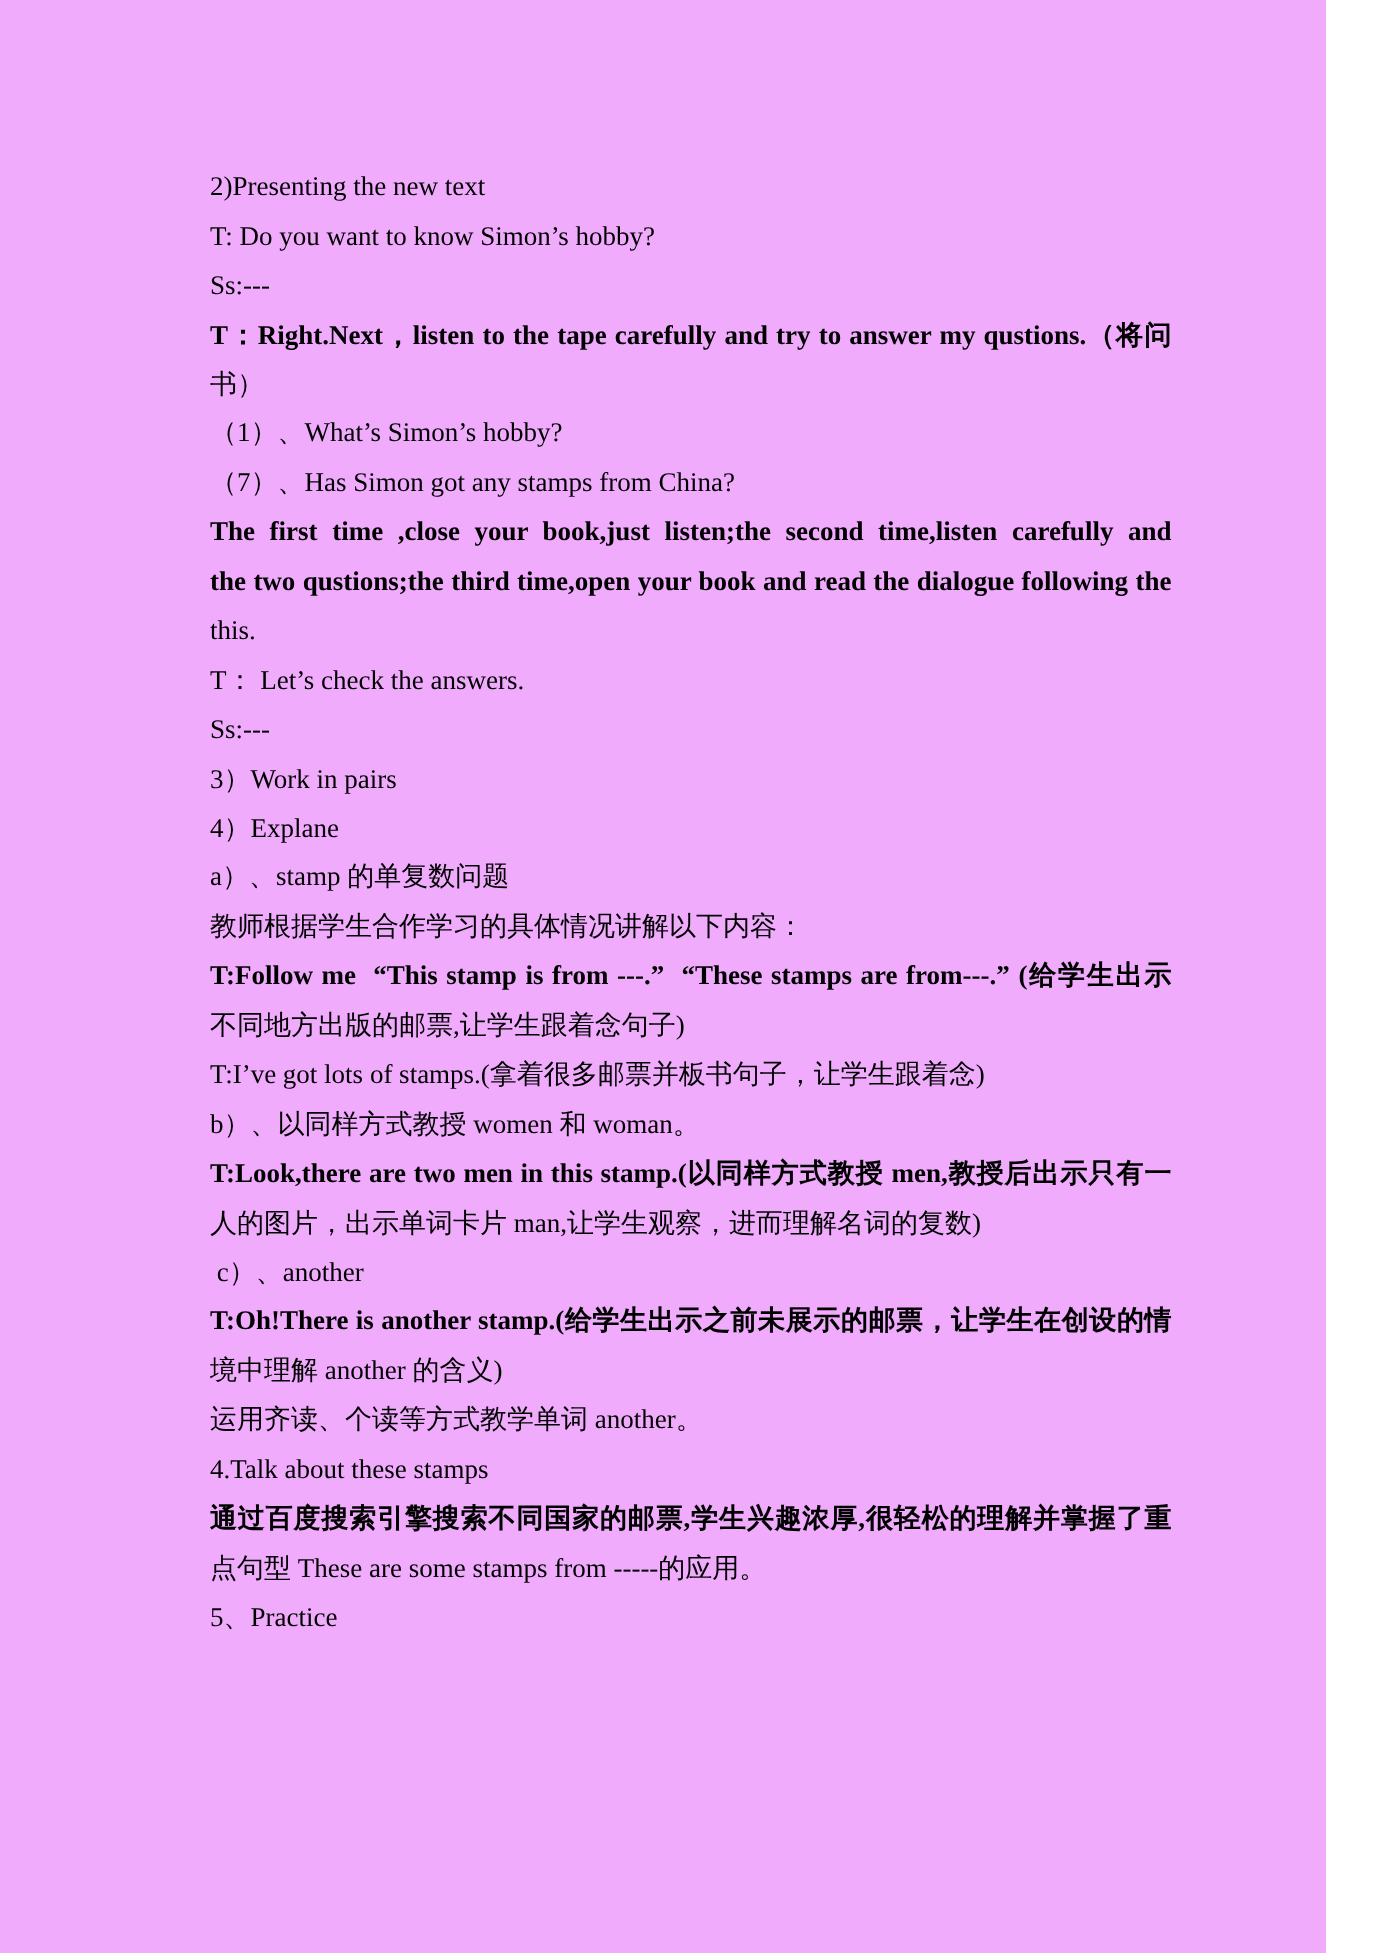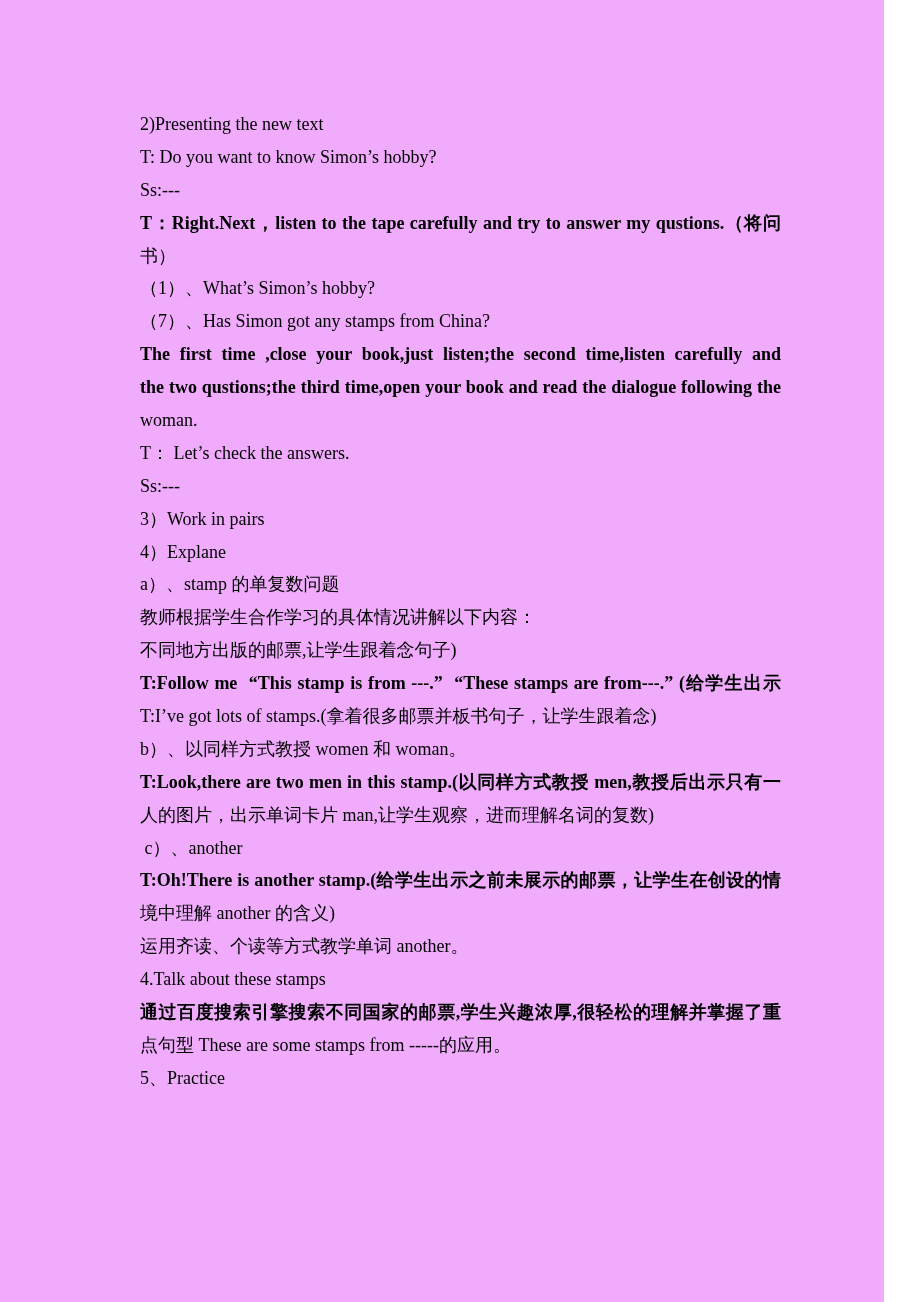--- a/index.html
+++ b/index.html
@@ -60,43 +60,43 @@
       </div>
       <div class="paragraph">
         <div class="line">（1）、What’s Simon’s hobby?</div>
       </div>
       <div class="paragraph">
         <div class="line">（7）、Has Simon got any stamps from China?</div>
       </div>
       <div class="paragraph">
         <div class="line stretch">The first time ,close your book,just listen;the second time,listen carefully and answer</div>
         <div class="line stretch">the two qustions;the third time,open your book and read the dialogue following the</div>
-        <div class="line">woman.</div>
+        <div class="line">this.</div>
       </div>
       <div class="paragraph">
         <div class="line">T： Let’s check the answers.</div>
       </div>
       <div class="paragraph">
         <div class="line">Ss:---</div>
       </div>
       <div class="paragraph">
         <div class="line">3）Work in pairs</div>
       </div>
       <div class="paragraph">
         <div class="line">4）Explane</div>
       </div>
       <div class="paragraph">
         <div class="line">a）、stamp 的单复数问题</div>
       </div>
       <div class="paragraph">
         <div class="line">教师根据学生合作学习的具体情况讲解以下内容：</div>
       </div>
       <div class="paragraph">
+        <div class="line stretch">T:Follow me&nbsp; “This stamp is from ---.”&nbsp; “These stamps are from---.” (给学生出示</div>
         <div class="line">不同地方出版的邮票,让学生跟着念句子)</div>
-        <div class="line stretch">T:Follow me&nbsp; “This stamp is from ---.”&nbsp; “These stamps are from---.” (给学生出示</div>
       </div>
       <div class="paragraph">
         <div class="line">T:I’ve got lots of stamps.(拿着很多邮票并板书句子，让学生跟着念)</div>
       </div>
       <div class="paragraph">
         <div class="line">b）、以同样方式教授 women 和 woman。</div>
       </div>
       <div class="paragraph">
         <div class="line stretch">T:Look,there are two men in this stamp.(以同样方式教授 men,教授后出示只有一个男</div>
         <div class="line">人的图片，出示单词卡片 man,让学生观察，进而理解名词的复数)</div>

